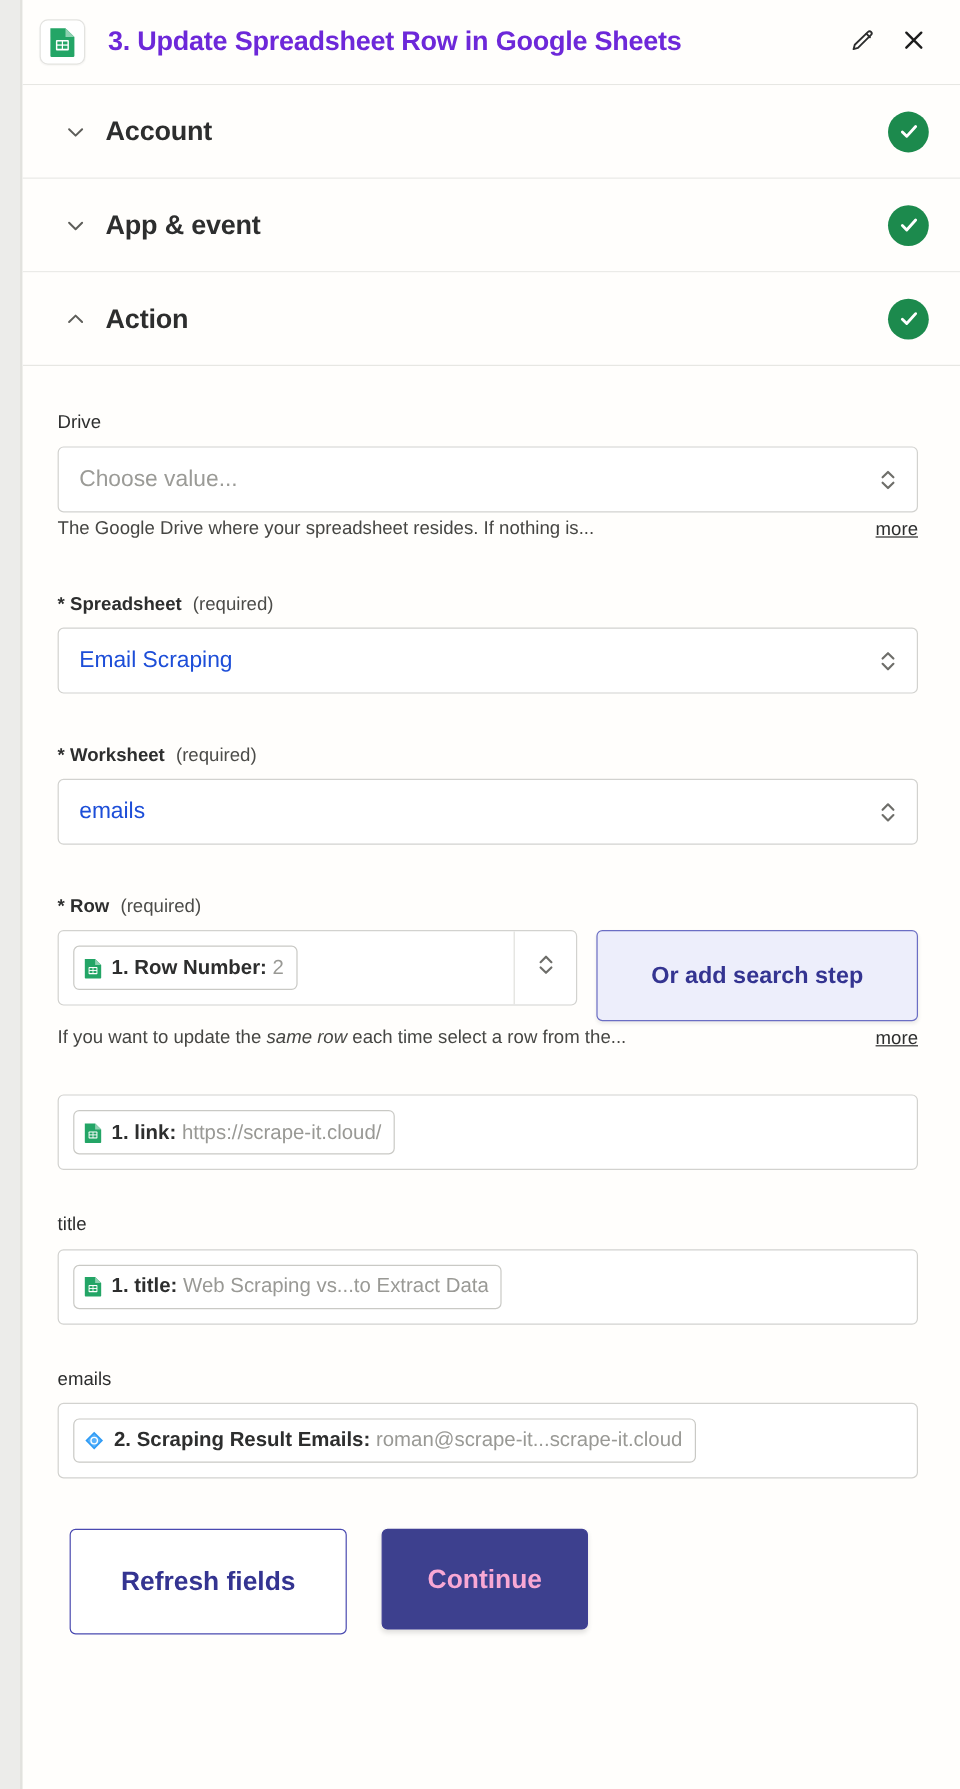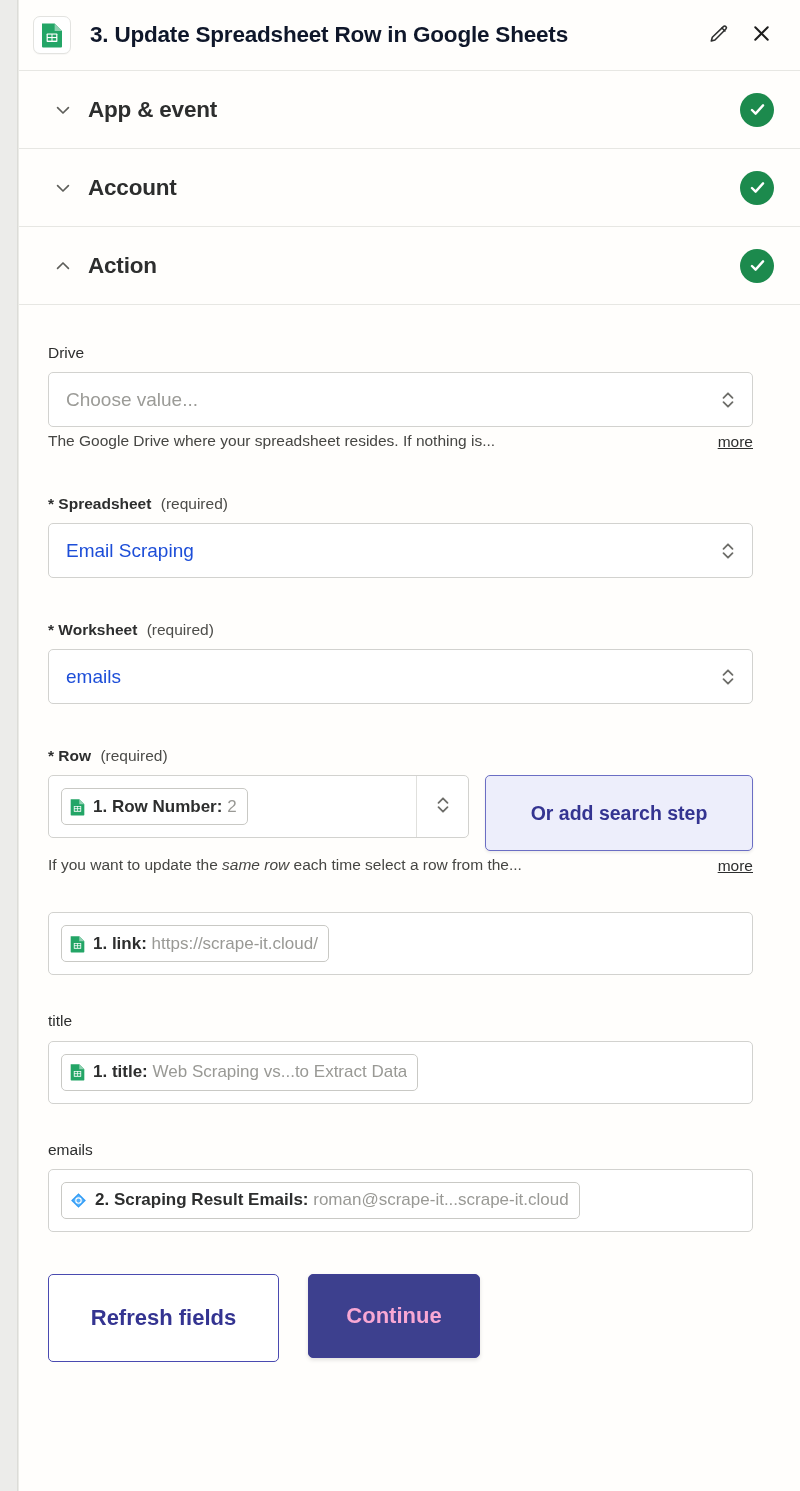--- a/index.html
+++ b/index.html
@@ -52,21 +52,21 @@
     background: #ffffff;
     display: flex; align-items: center; justify-content: center;
     flex: 0 0 auto;
     box-shadow: 0 1px 1px rgba(0,0,0,0.03);
   }
   .step-title {
     flex: 1 1 auto;
     margin-left: 19px;
     font-size: 22.5px;
     font-weight: 700;
-    color: #0f172a;
+    color: #6d28d9;
     letter-spacing: -0.2px;
     white-space: nowrap;
     overflow: hidden;
   }
   .hdr-btn {
     width: 34px; height: 34px;
     display: flex; align-items: center; justify-content: center;
     background: transparent;
     border: none;
     cursor: pointer;
@@ -102,21 +102,21 @@
   .check-badge {
     width: 34px; height: 34px;
     border-radius: 50%;
     background: #1c8a4d;
     display: flex; align-items: center; justify-content: center;
     flex: 0 0 auto;
   }
 
   
   .form-body {
-    padding: 38px 47px 0 29px;
+    padding: 38px 35px 0 29px;
   }
   .field { margin-bottom: 0; }
 
   .field-label {
     font-size: 15.5px;
     color: #2d2e2e;
     margin-bottom: 9px;
     line-height: 1.3;
   }
   .field-label .req-star { font-weight: 700; }
@@ -275,20 +275,21 @@
   .btn-secondary {
     width: 231px; height: 88px;
     border: 1px solid #4a4ab0;
     border-radius: 5px;
     background: #ffffff;
     color: #343491;
     font-size: 22px;
     font-weight: 700;
     font-family: "Liberation Sans", sans-serif;
     cursor: pointer;
+    margin-left: 10px;
   }
   .btn-primary {
     width: 172px; height: 84px;
     border: 1px solid #3f3f94;
     border-radius: 5px;
     background: #3d408e;
     color: #f9a8d4;
     font-size: 22px;
     font-weight: 700;
     font-family: "Liberation Sans", sans-serif;
@@ -337,35 +338,35 @@
         </span>
       </button>
     </div>
 
     <div class="section-row">
       <span class="chev">
         <svg width="20" height="20" viewBox="0 0 24 24" fill="none" stroke="#5e5e5a" stroke-width="2" stroke-linecap="round" stroke-linejoin="round">
             <path d="M5.5 9.2l6.5 6.4 6.5-6.4"></path>
           </svg>
       </span>
-      <span class="section-label">App &amp; event</span>
+      <span class="section-label">Account</span>
       <span class="check-badge">
         <svg width="19" height="19" viewBox="0 0 24 24" fill="none" stroke="#ffffff" stroke-width="3" stroke-linecap="round" stroke-linejoin="round">
             <path d="M5 12.6l4.6 4.6L19 6.8"></path>
           </svg>
       </span>
     </div>
 
     <div class="section-row">
       <span class="chev">
         <svg width="20" height="20" viewBox="0 0 24 24" fill="none" stroke="#5e5e5a" stroke-width="2" stroke-linecap="round" stroke-linejoin="round">
             <path d="M5.5 9.2l6.5 6.4 6.5-6.4"></path>
           </svg>
       </span>
-      <span class="section-label">Account</span>
+      <span class="section-label">App &amp; event</span>
       <span class="check-badge">
         <svg width="19" height="19" viewBox="0 0 24 24" fill="none" stroke="#ffffff" stroke-width="3" stroke-linecap="round" stroke-linejoin="round">
             <path d="M5 12.6l4.6 4.6L19 6.8"></path>
           </svg>
       </span>
     </div>
 
     <div class="section-row">
       <span class="chev">
         <svg width="20" height="20" viewBox="0 0 24 24" fill="none" stroke="#5e5e5a" stroke-width="2" stroke-linecap="round" stroke-linejoin="round">

